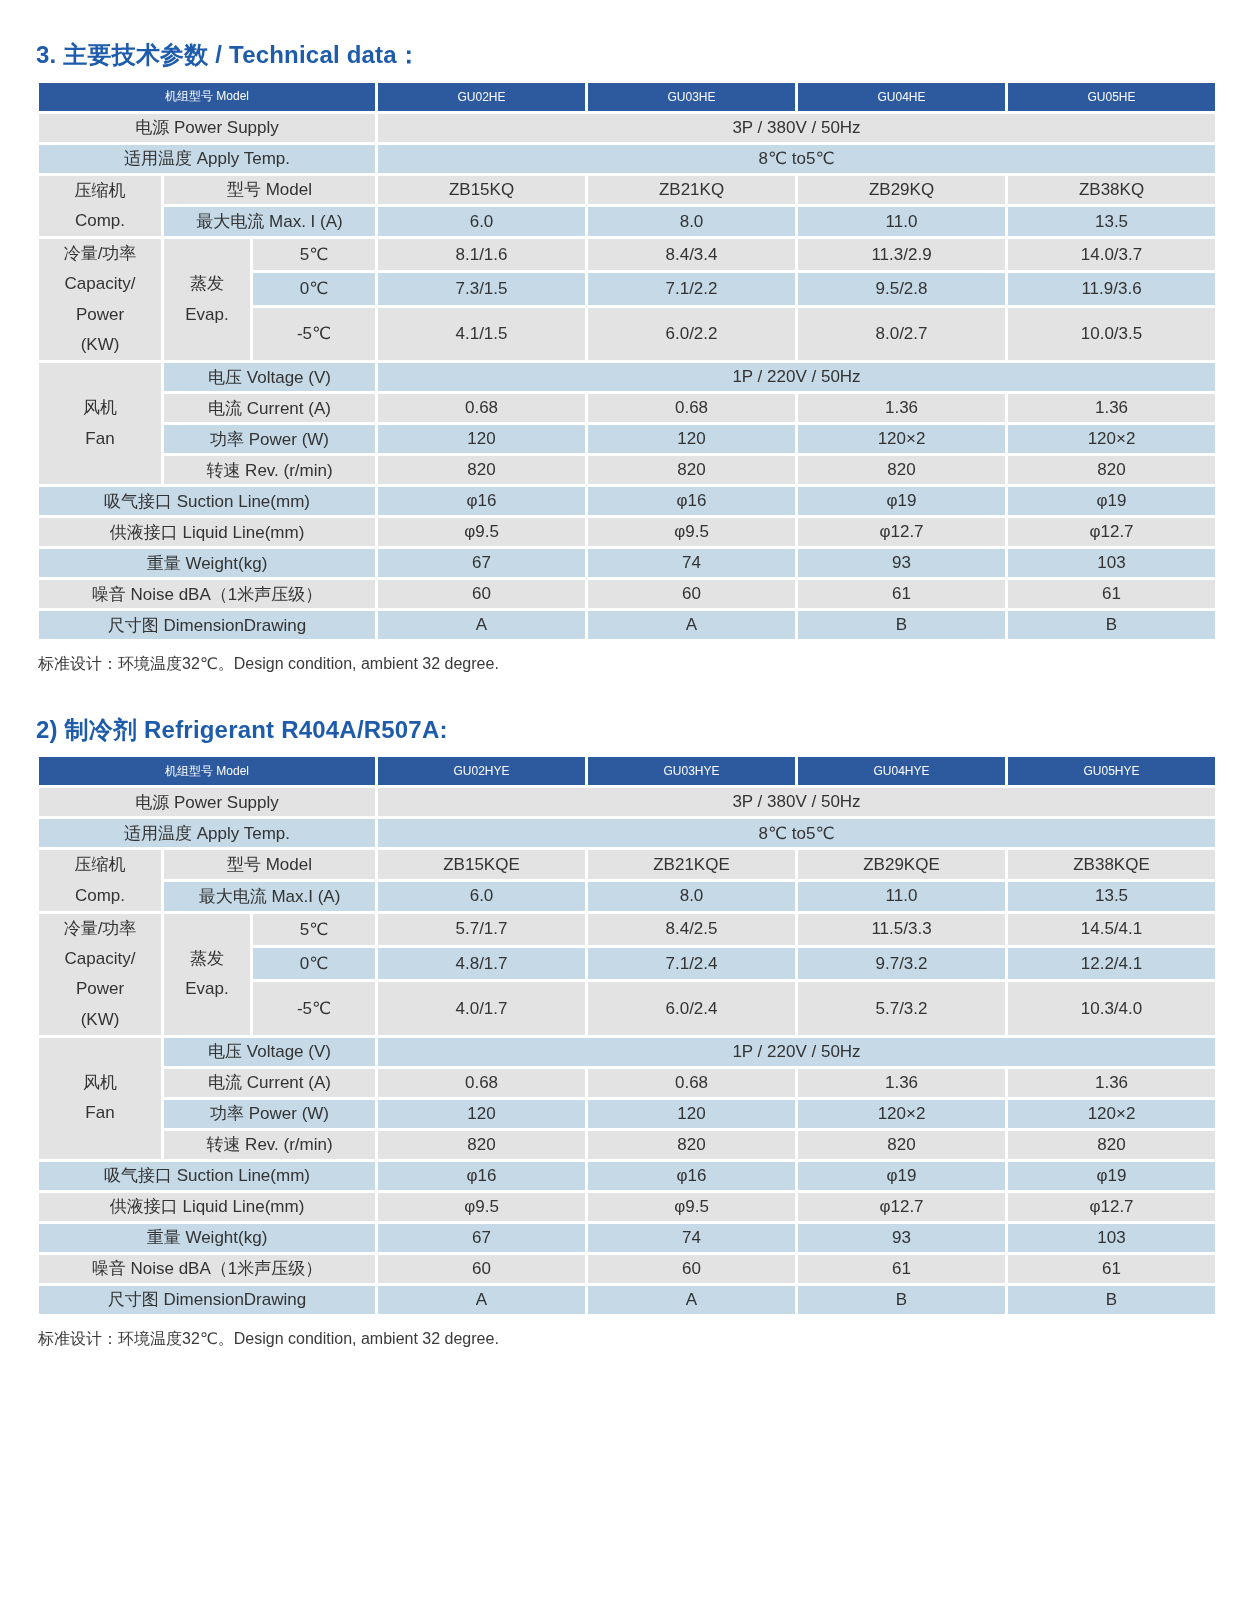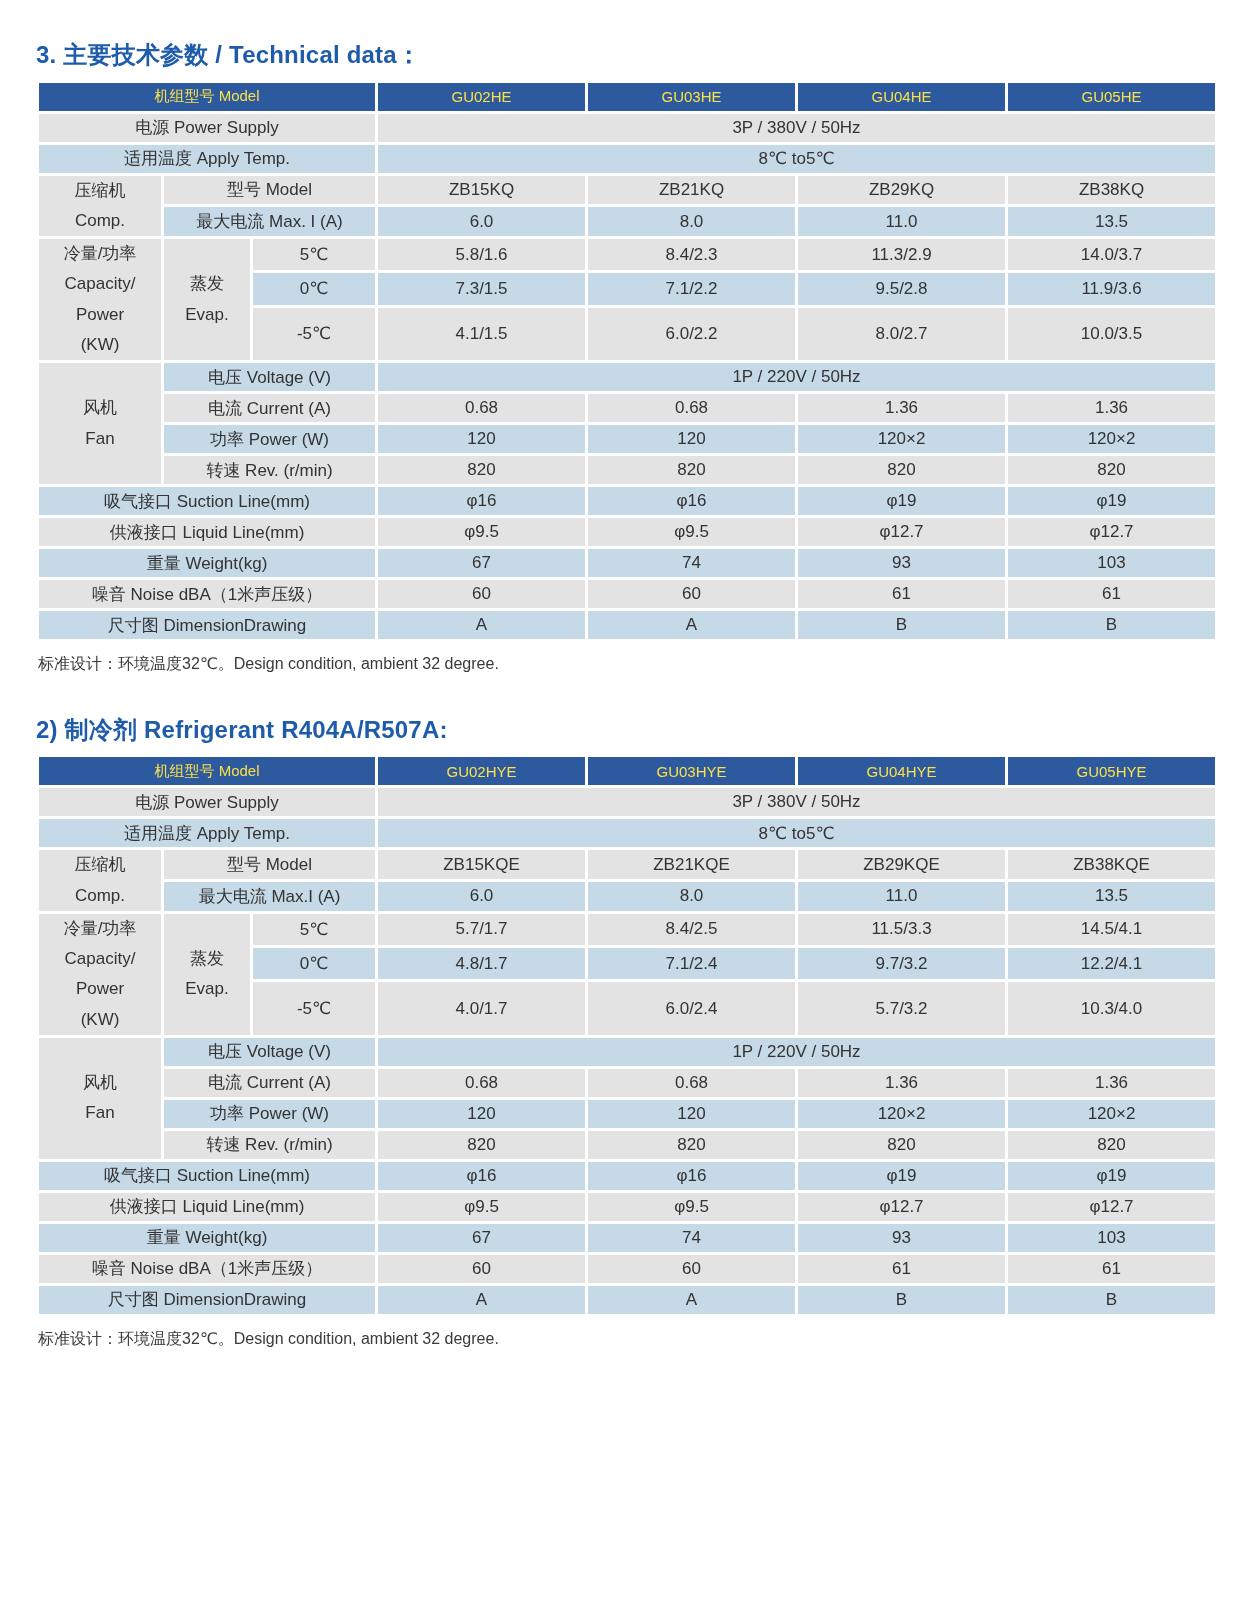--- a/index.html
+++ b/index.html
@@ -46,22 +46,22 @@
     padding: 0 4px;
     text-align: center;
     vertical-align: middle;
     font-size: 17px;
     color: var(--body-text, #333333);
     box-sizing: border-box;
     overflow: hidden;
   }
   .spec-table td.head {
     background: var(--header-bg, #2d5a9f);
-    color: #fde047;
-    font-size: 15px;
+    color: #ffffff;
+    font-size: 12px;
   }
   .spec-table td.gray { background: var(--row-gray, #e3e3e3); }
   .spec-table td.blue { background: var(--row-blue, #c6d9e7); }
   .spec-table td.grp {
     white-space: pre-line;
     line-height: 1.78;
   }
   .spec-table td.tall { height: 50px; }
   .note {
     font-size: 16px;
@@ -122,22 +122,22 @@
             <td class="blue">13.5</td>
           </tr>
           <tr>
             <td rowspan="3" class="gray grp">冷量/功率
 Capacity/
 Power
 (KW)</td>
             <td rowspan="3" class="gray grp">蒸发
 Evap.</td>
             <td class="gray">5℃</td>
-            <td class="gray">5.8/1.6</td>
-            <td class="gray">8.4/2.3</td>
+            <td class="gray">8.1/1.6</td>
+            <td class="gray">8.4/3.4</td>
             <td class="gray">11.3/2.9</td>
             <td class="gray">14.0/3.7</td>
           </tr>
           <tr>
             <td class="blue">0℃</td>
             <td class="blue">7.3/1.5</td>
             <td class="blue">7.1/2.2</td>
             <td class="blue">9.5/2.8</td>
             <td class="blue">11.9/3.6</td>
           </tr>

